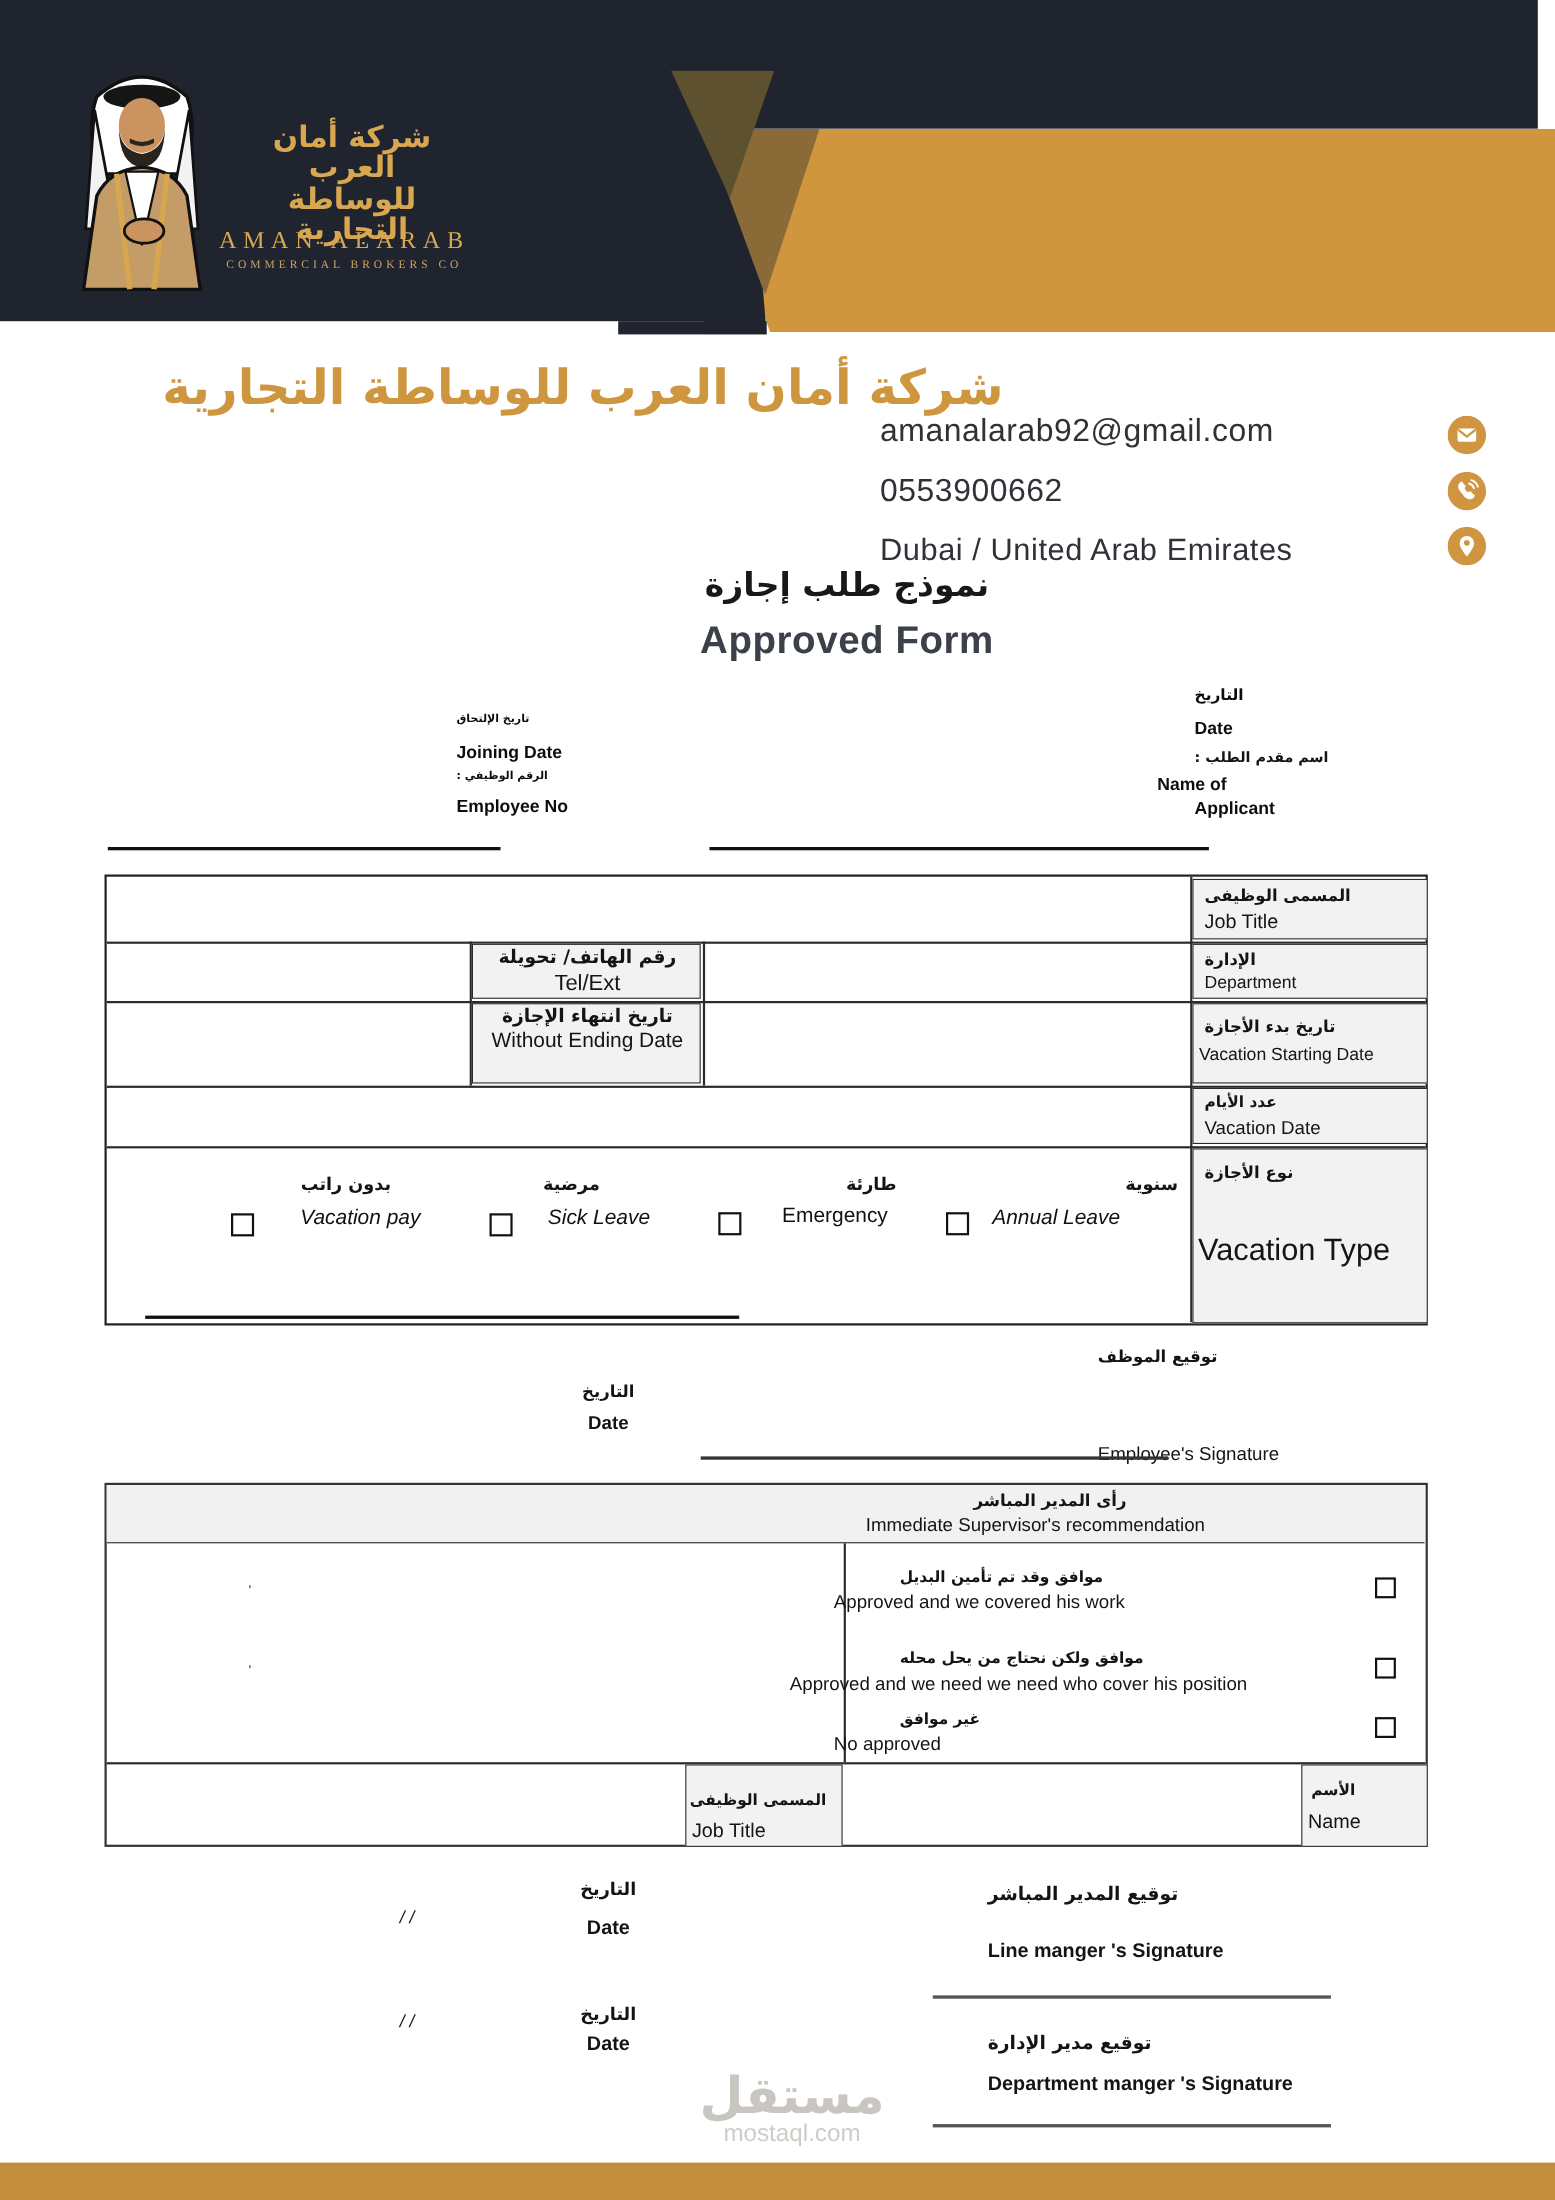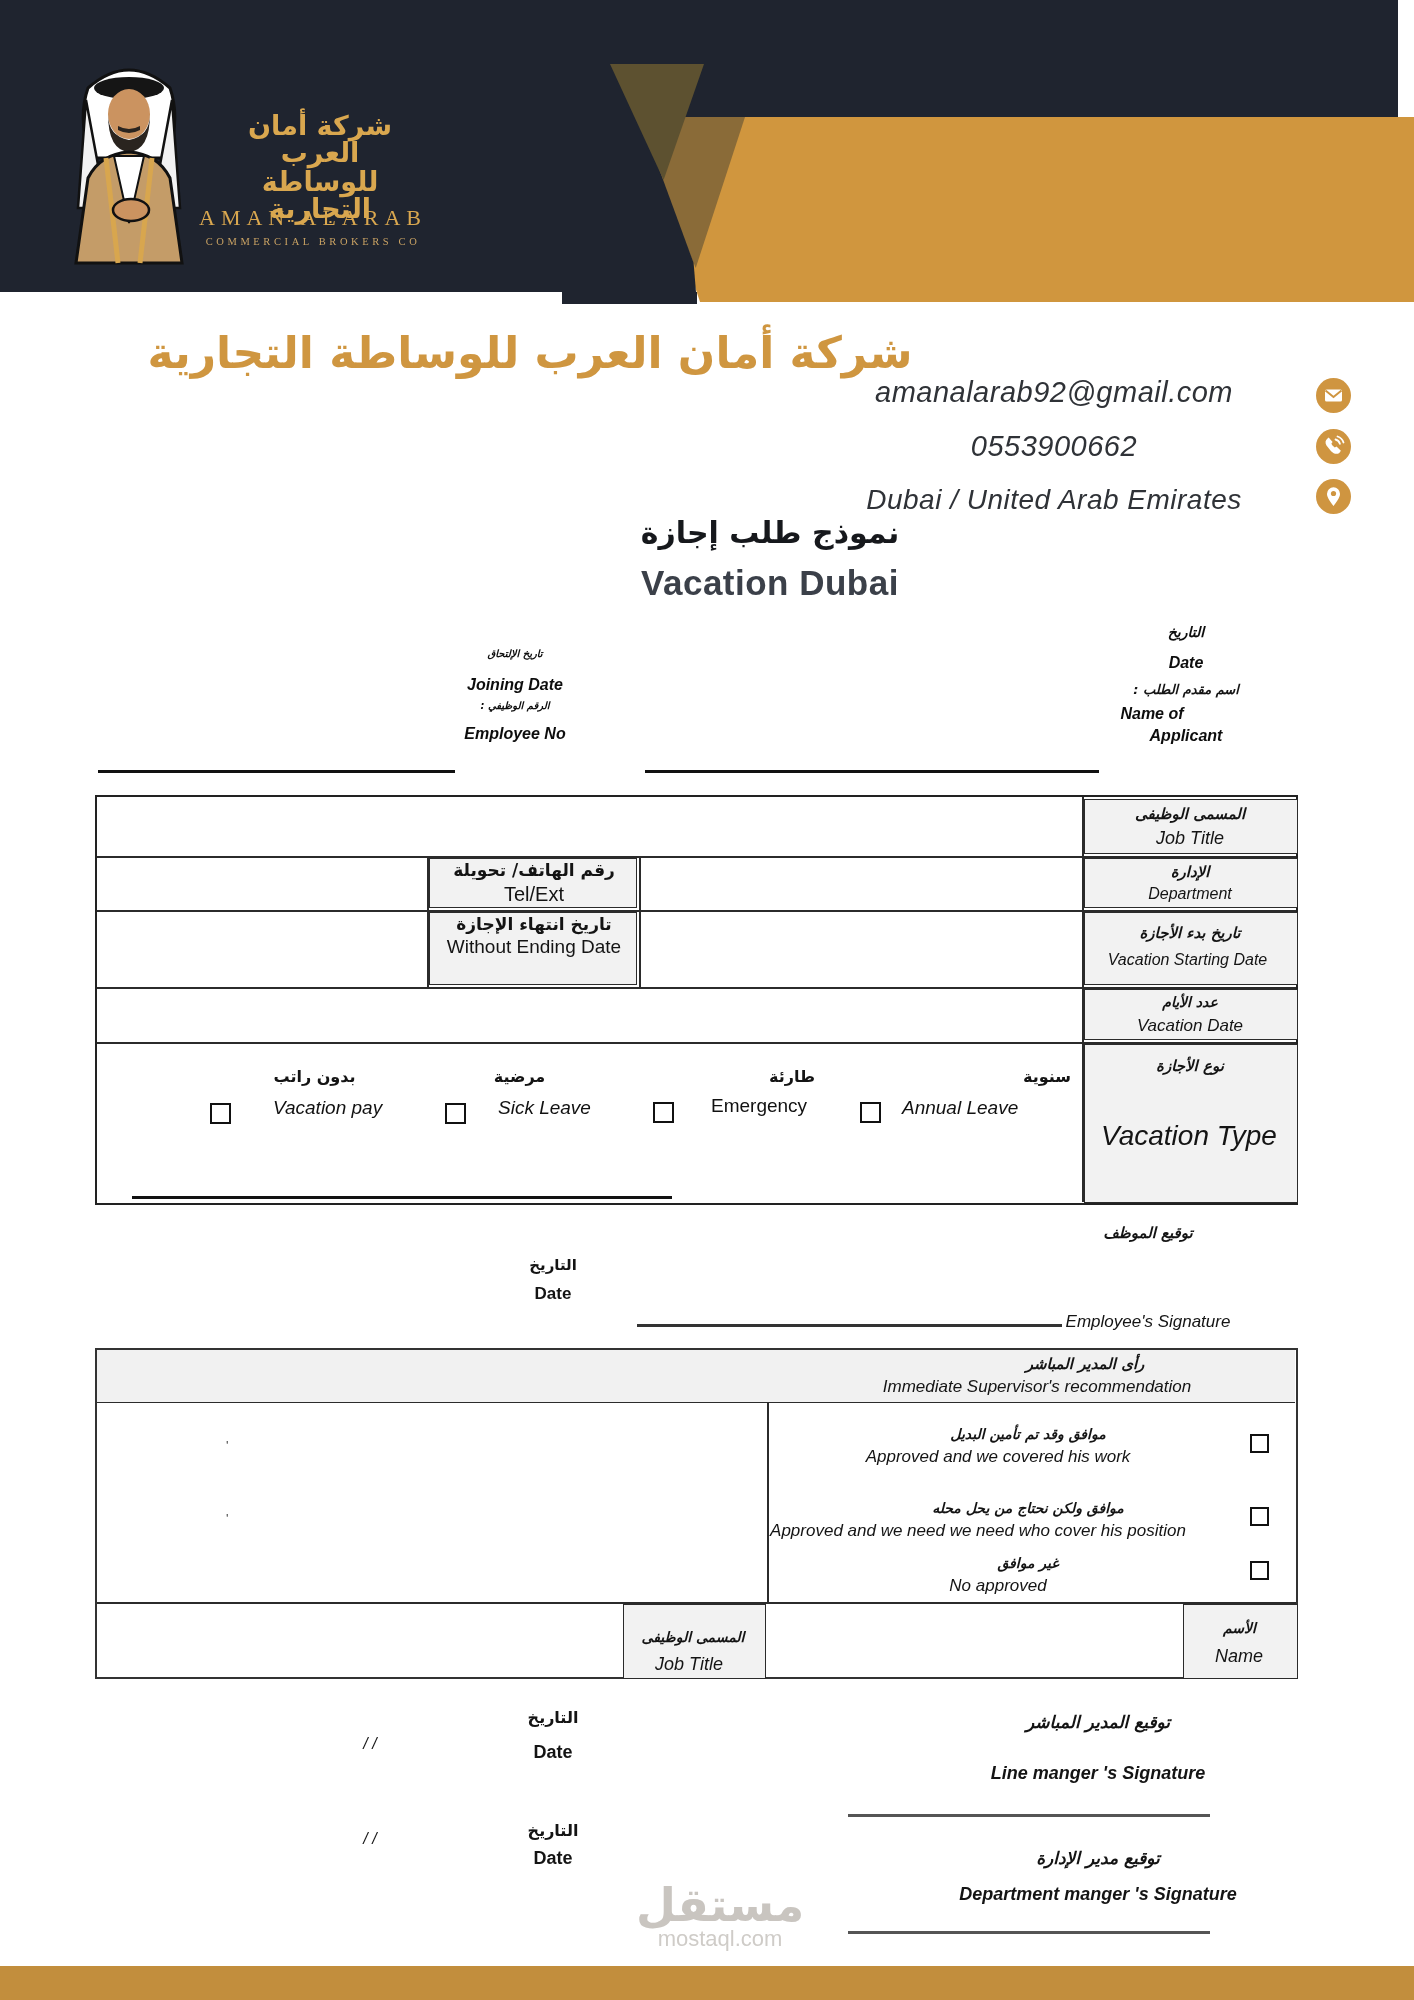--- a/index.html
+++ b/index.html
@@ -3,21 +3,21 @@
 <meta charset="utf-8">
 <style>
   html,body{margin:0;padding:0;background:#e8e8e8;}
   #page{position:relative;width:1414px;height:2000px;background:#ffffff;overflow:hidden;
         font-family:"Liberation Sans",sans-serif;color:#141414;}
   .abs{position:absolute;}
   .ar{font-family:"DejaVu Sans",sans-serif;direction:rtl;}
   .b{font-weight:bold;}
   .i{font-style:italic;}
   .ctr{text-align:center;}
-  .rt{text-align:center;font-style:italic;}
+  .rt{text-align:left;}
   
   .navy{background:#1f242f;}
   .goldband{background:#d0963e;clip-path:polygon(4.67% 0,100% 0,100% 100%,12.29% 100%);}
   .hatchtri{background:#d9ae63;clip-path:polygon(0 0,100% 0,40% 100%);}
   .browntri{background:#8a6b38;clip-path:polygon(0 0,100% 0,56% 100%);}
   .navywedge{background:#1f242f;clip-path:polygon(0 0,94% 78%,100% 100%,0 100%);}
   .olivetri{background:#5d5130;clip-path:polygon(0 0,100% 0,57% 100%);}
   .logoAr{color:#d9a74f;font-size:27px;line-height:1;}
   .logoLatin{color:#d9a74f;font-family:"Liberation Serif",serif;font-size:22px;letter-spacing:6px;}
   .logoSub{color:#c9a263;font-family:"Liberation Serif",serif;font-size:10.5px;letter-spacing:3.6px;}
@@ -104,21 +104,21 @@
   <div class="abs contact rt" style="left:800px;top:484px;width:508px;font-size:28px;">Dubai / United Arab Emirates</div>
   <div class="abs" style="left:1316px;top:479px;">
     <svg width="35" height="35" viewBox="0 0 35 35">
       <circle cx="17.5" cy="17.5" r="17.5" fill="#cf9540"></circle>
       <path d="M17.5,27 C12.5,20.5 11,17.5 11,14.8 a6.5,6.5 0 1 1 13,0 c0,2.7 -1.5,5.7 -6.5,12.2 z" fill="#fff"></path>
       <circle cx="17.5" cy="14.5" r="2.6" fill="#cf9540"></circle>
     </svg>
   </div>
 
   <div class="abs ar b titleAr ctr" style="left:550px;top:515px;width:440px;">نموذج طلب إجازة</div>
-  <div class="abs b titleEn ctr" style="left:550px;top:563px;width:440px;">Vacation Dubai</div>
+  <div class="abs b titleEn ctr" style="left:550px;top:563px;width:440px;">Approved Form</div>
 
   <div class="abs ar b lblAr rt" style="left:1086px;top:624px;width:200px;font-size:14px;">التاريخ</div>
   <div class="abs b lblEn rt" style="left:1086px;top:654px;width:200px;">Date</div>
   <div class="abs ar b rt" style="left:1086px;top:682px;width:200px;font-size:13px;">اسم مقدم الطلب :</div>
   <div class="abs b lblEn rt" style="left:1052px;top:705px;width:200px;">Name of</div>
   <div class="abs b lblEn rt" style="left:1086px;top:727px;width:200px;">Applicant</div>
 
   <div class="abs ar b lblAr rt" style="left:415px;top:648px;width:200px;">تاريخ الإلتحاق</div>
   <div class="abs b lblEn rt" style="left:415px;top:676px;width:200px;">Joining Date</div>
   <div class="abs ar b lblAr rt" style="left:415px;top:700px;width:200px;">الرقم الوظيفي :</div>

